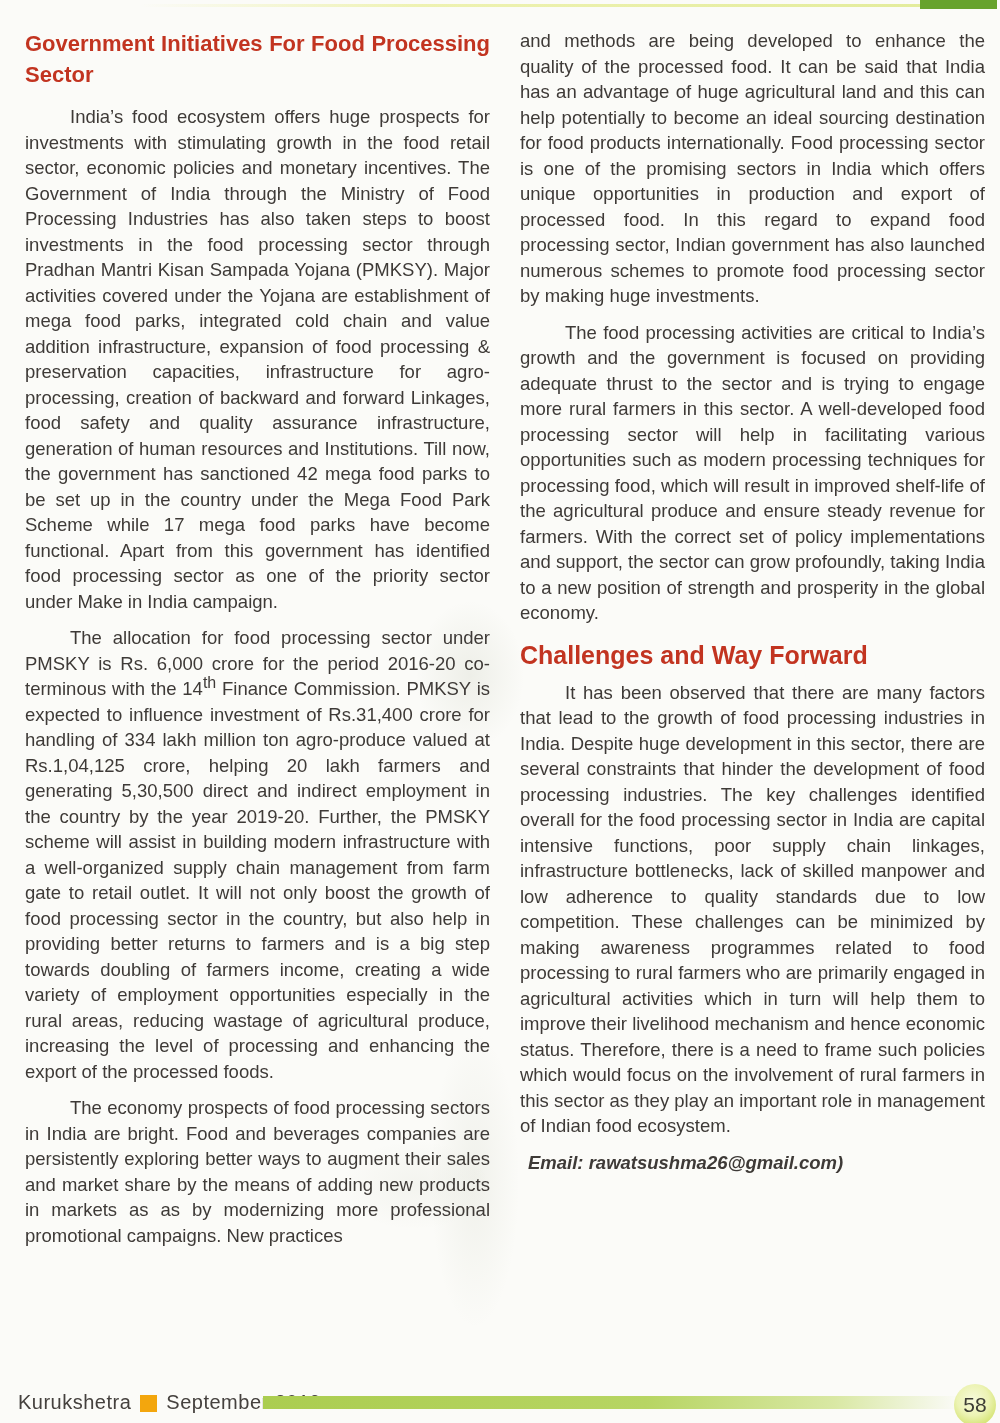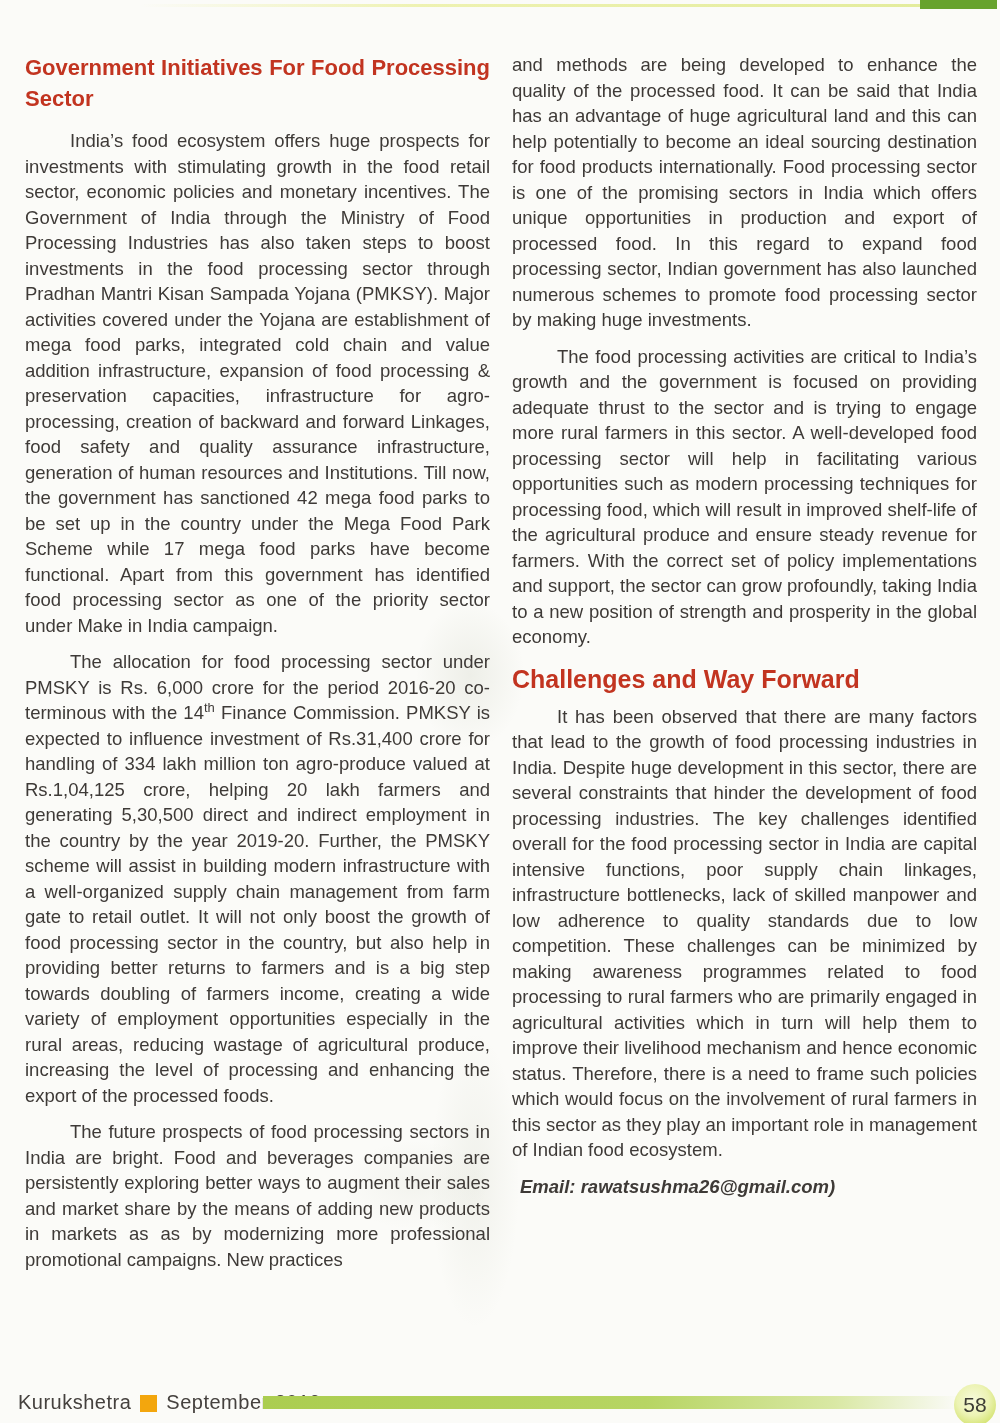--- a/index.html
+++ b/index.html
@@ -23,22 +23,22 @@
   }
   
   .ghost{position:absolute;pointer-events:none;border-radius:40%;
     background:radial-gradient(ellipse at center, rgba(120,130,90,.10), rgba(120,130,90,0) 70%);}
   .g1{left:415px;top:600px;width:110px;height:150px;}
   .g2{left:430px;top:1030px;width:90px;height:300px;opacity:.8;}
   .g3{left:340px;top:1140px;width:150px;height:90px;opacity:.6;}
 
   
   .content{
-    position:absolute;top:52px;left:25px;width:960px;
-    display:flex;gap:22px;
+    position:absolute;top:28px;left:25px;width:960px;
+    display:flex;gap:30px;
   }
   .col{width:465px;}
   h1,h2{
     color:#c23420;
     margin:0;
     font-family:"Liberation Sans", sans-serif;
   }
   h1{
     font-size:22px;line-height:31px;font-weight:bold;
     text-align:justify;margin-bottom:14px;
@@ -46,21 +46,21 @@
   h2{
     font-size:25px;line-height:26px;font-weight:bold;
     margin:16px 0 12px 0;
   }
   p{
     font-size:18.5px;line-height:25.5px;
     text-align:justify;
     margin:0 0 11px 0;
   }
   p.indent{text-indent:45px;}
-  sup{font-size:13px;line-height:0;}
+  sup{font-size:16px;line-height:0;}
   .author p{
     font-weight:bold;font-style:italic;
     margin-bottom:0;
   }
   .author .note{text-indent:45px;}
   .author .email{text-align:left;margin-left:8px;}
 
   
   .footer{position:absolute;left:0;bottom:0;width:1000px;height:48px;}
   .footer-text{
@@ -93,21 +93,21 @@
 
 <div class="ghost g1"></div>
 <div class="ghost g2"></div>
 <div class="ghost g3"></div>
 
 <div class="content">
   <div class="col">
     <h1>Government Initiatives For Food Processing Sector</h1>
     <p class="indent">India’s food ecosystem offers huge prospects for investments with stimulating growth in the food retail sector, economic policies and monetary incentives. The Government of India through the Ministry of Food Processing Industries has also taken steps to boost investments in the food processing sector through Pradhan Mantri Kisan Sampada Yojana (PMKSY). Major activities covered under the Yojana are establishment of mega food parks, integrated cold chain and value addition infrastructure, expansion of food processing &amp; preservation capacities, infrastructure for agro-processing, creation of backward and forward Linkages, food safety and quality assurance infrastructure, generation of human resources and Institutions. Till now, the government has sanctioned 42 mega food parks to be set up in the country under the Mega Food Park Scheme while 17 mega food parks have become functional. Apart from this government has identified food processing sector as one of the priority sector under Make in India campaign.</p>
     <p class="indent">The allocation for food processing sector under PMSKY is Rs. 6,000 crore for the period 2016-20 co-terminous with the 14<sup>th</sup> Finance Commission. PMKSY is expected to influence investment of Rs.31,400 crore for handling of 334 lakh million ton agro-produce valued at Rs.1,04,125 crore, helping 20 lakh farmers and generating 5,30,500 direct and indirect employment in the country by the year 2019-20. Further, the PMSKY scheme will assist in building modern infrastructure with a well-organized supply chain management from farm gate to retail outlet. It will not only boost the growth of food processing sector in the country, but also help in providing better returns to farmers and is a big step towards doubling of farmers income, creating a wide variety of employment opportunities especially in the rural areas, reducing wastage of agricultural produce, increasing the level of processing and enhancing the export of the processed foods.</p>
-    <p class="indent">The future prospects of food processing sectors in India are bright. Food and beverages companies are persistently exploring better ways to augment their sales and market share by the means of adding new products in markets as as by modernizing more professional promotional campaigns. New practices</p>
+    <p class="indent">The economy prospects of food processing sectors in India are bright. Food and beverages companies are persistently exploring better ways to augment their sales and market share by the means of adding new products in markets as as by modernizing more professional promotional campaigns. New practices</p>
   </div>
   <div class="col">
     <p>and methods are being developed to enhance the quality of the processed food. It can be said that India has an advantage of huge agricultural land and this can help potentially to become an ideal sourcing destination for food products internationally. Food processing sector is one of the promising sectors in India which offers unique opportunities in production and export of processed food. In this regard to expand food processing sector, Indian government has also launched numerous schemes to promote food processing sector by making huge investments.</p>
     <p class="indent">The food processing activities are critical to India’s growth and the government is focused on providing adequate thrust to the sector and is trying to engage more rural farmers in this sector. A well-developed food processing sector will help in facilitating various opportunities such as modern processing techniques for processing food, which will result in improved shelf-life of the agricultural produce and ensure steady revenue for farmers. With the correct set of policy implementations and support, the sector can grow profoundly, taking India to a new position of strength and prosperity in the global economy.</p>
     <h2>Challenges and Way Forward</h2>
     <p class="indent">It has been observed that there are many factors that lead to the growth of food processing industries in India. Despite huge development in this sector, there are several constraints that hinder the development of food processing industries. The key challenges identified overall for the food processing sector in India are capital intensive functions, poor supply chain linkages, infrastructure bottlenecks, lack of skilled manpower and low adherence to quality standards due to low competition. These challenges can be minimized by making awareness programmes related to food processing to rural farmers who are primarily engaged in agricultural activities which in turn will help them to improve their livelihood mechanism and hence economic status. Therefore, there is a need to frame such policies which would focus on the involvement of rural farmers in this sector as they play an important role in management of Indian food ecosystem.</p>
     <div class="author">
       <p class="email">Email: rawatsushma26@gmail.com)</p>
     </div>
   </div>

